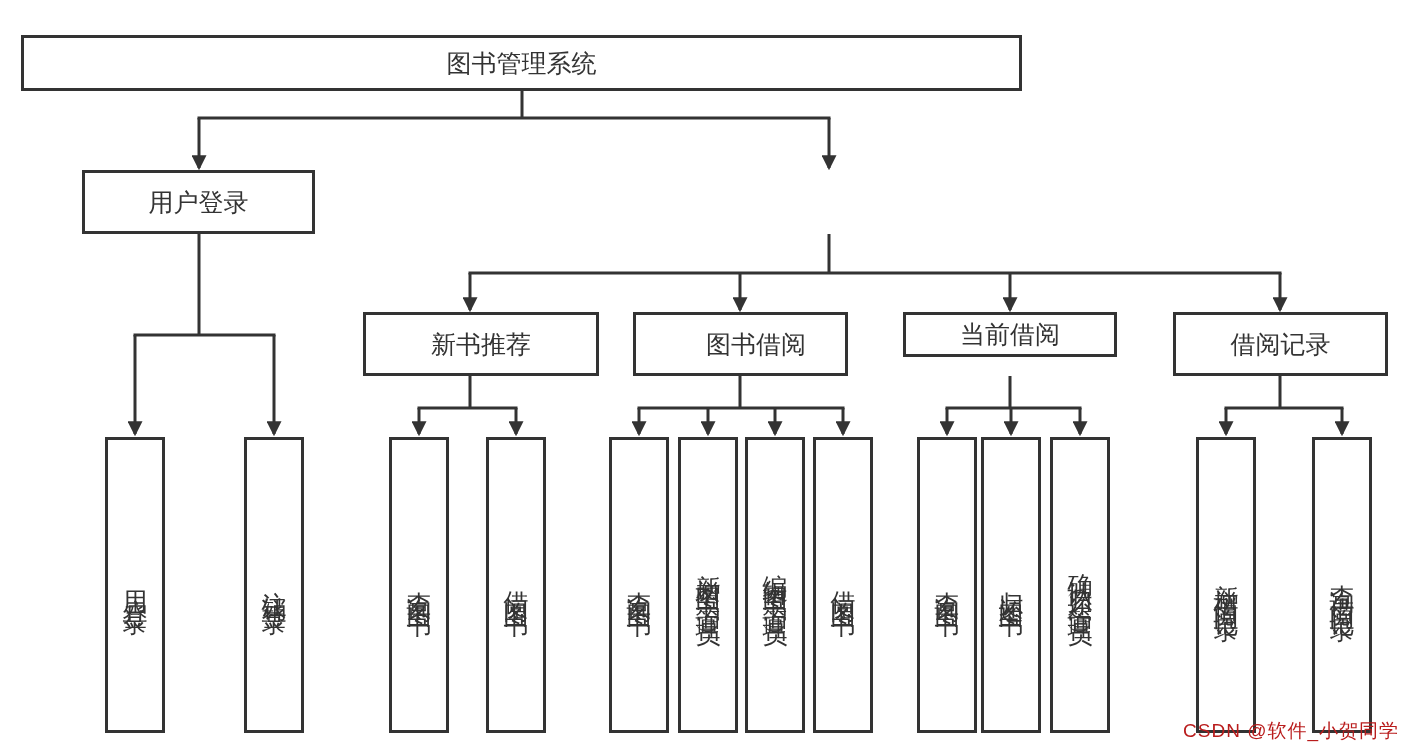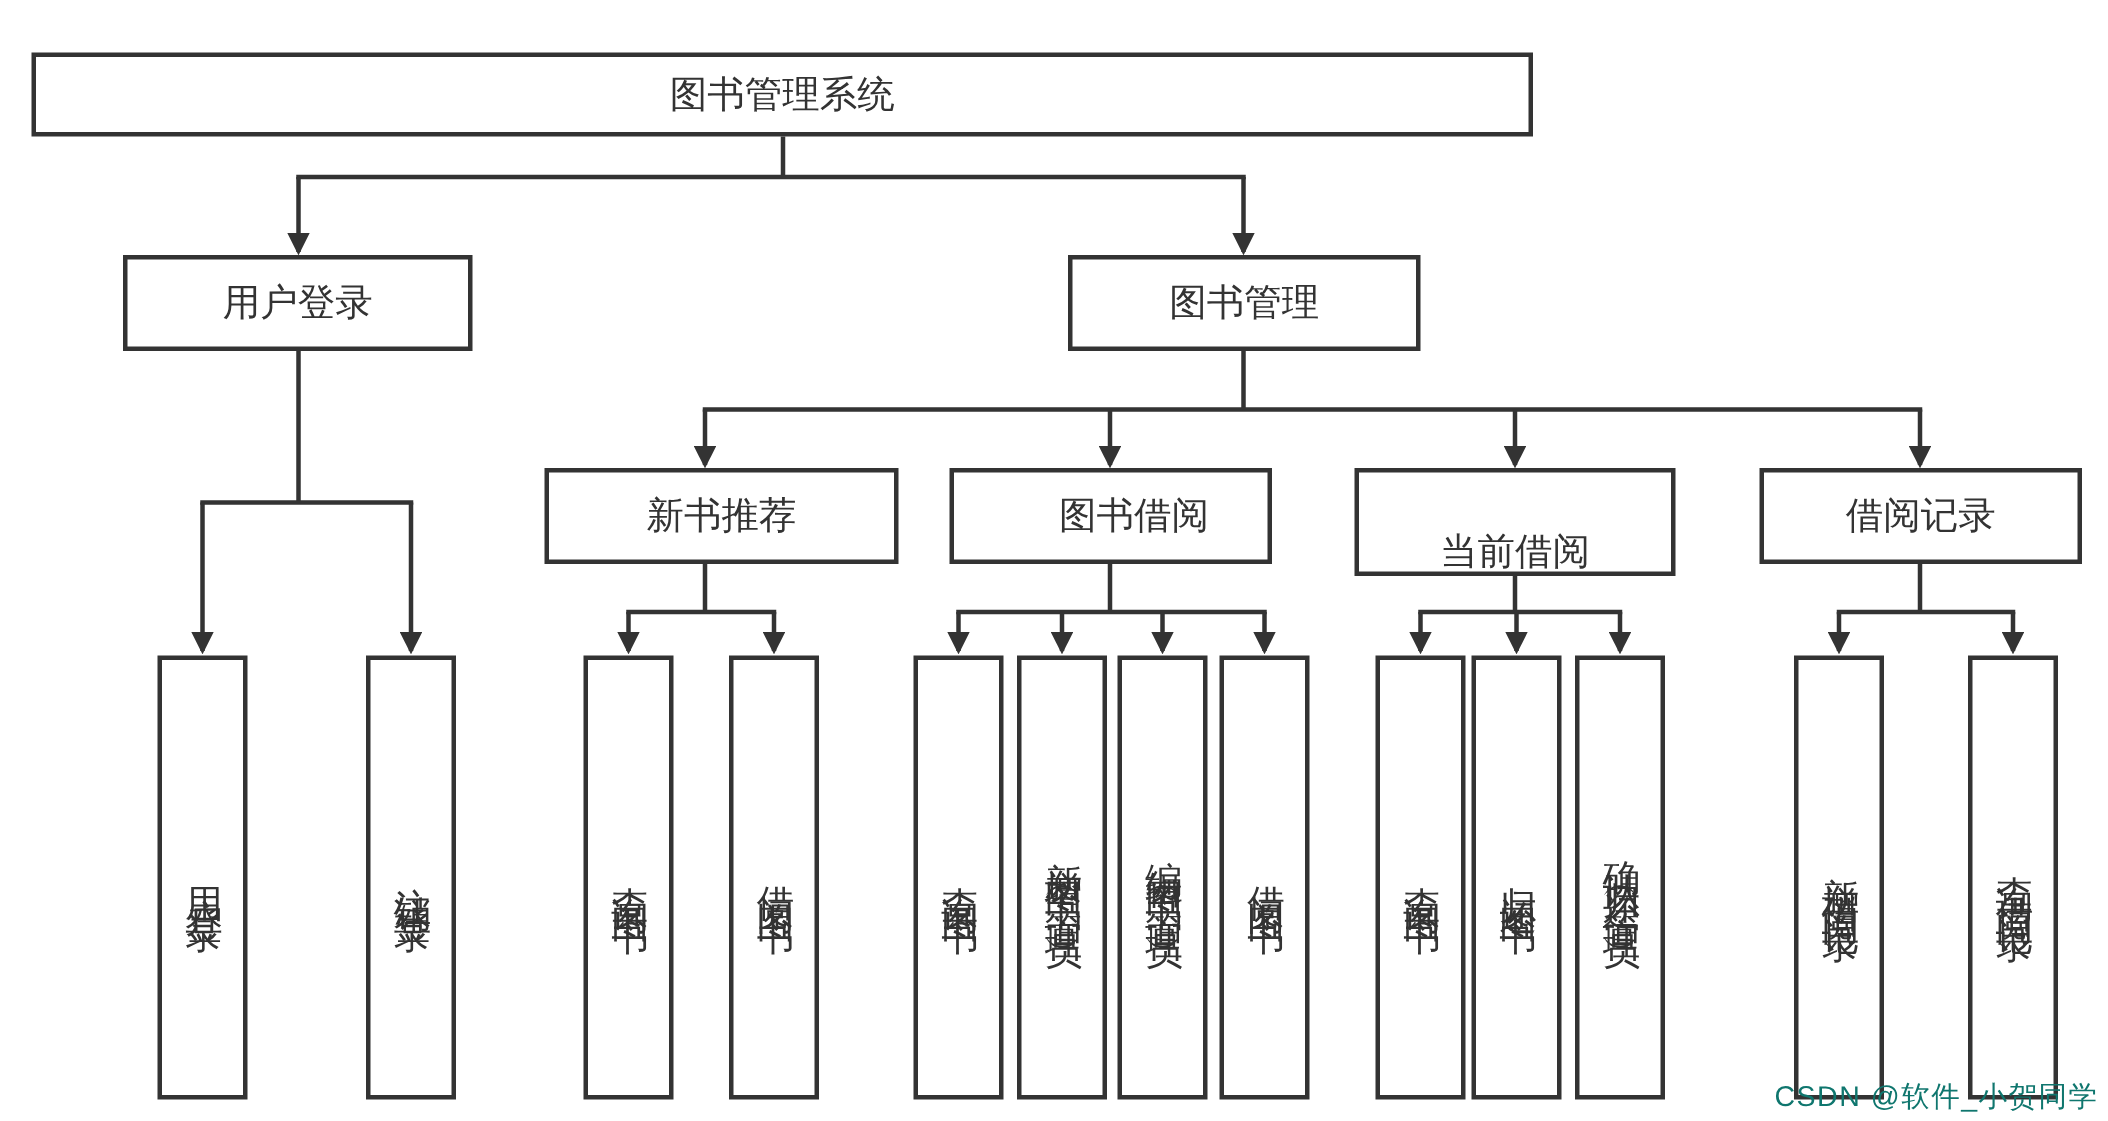--- a/index.html
+++ b/index.html
@@ -40,21 +40,21 @@
   .leaf .lbl {
     writing-mode: vertical-rl;
     letter-spacing: 7px;
     white-space: normal;
   }
   .watermark {
     position: absolute;
     right: 6px;
     bottom: 3px;
     font-size: 19px;
-    color: #0f766e;
+    color: #b91c1c;
     letter-spacing: 1px;
     white-space: nowrap;
   }
 </style>
 </head>
 <body>
 
 <div class="canvas">
 
   <svg class="connectors" width="1405" height="747" viewBox="0 0 1405 747">
@@ -102,31 +102,28 @@
     </g>
   </svg>
 
   <div class="node" style="left:21px;top:13px;width:1001px;height:56px;margin-top:22px;">
     <span class="lbl">图书管理系统</span>
   </div>
 
   <div class="node" style="left:82px;top:170px;width:233px;height:64px;">
     <span class="lbl">用户登录</span>
   </div>
-  <div class="node" style="left:712px;top:170px;width:235px;height:64px;">
-    <span class="lbl">图书管理</span>
-  </div>
 
   <div class="node" style="left:363px;top:312px;width:236px;height:64px;">
     <span class="lbl">新书推荐</span>
   </div>
   <div class="node" style="left:633px;top:312px;width:215px;height:64px;padding-left:31px;">
     <span class="lbl">图书借阅</span>
   </div>
-  <div class="node" style="left:903px;top:312px;width:214px;height:72px;align-items:flex-end;">
+  <div class="node" style="left:903px;top:312px;width:214px;height:45px;">
     <span class="lbl">当前借阅</span>
   </div>
   <div class="node" style="left:1173px;top:312px;width:215px;height:64px;">
     <span class="lbl">借阅记录</span>
   </div>
 
   <div class="node leaf" style="left:105px;top:437px;width:60px;height:296px;">
     <span class="lbl">用户登录</span>
   </div>
   <div class="node leaf" style="left:244px;top:437px;width:60px;height:296px;">

